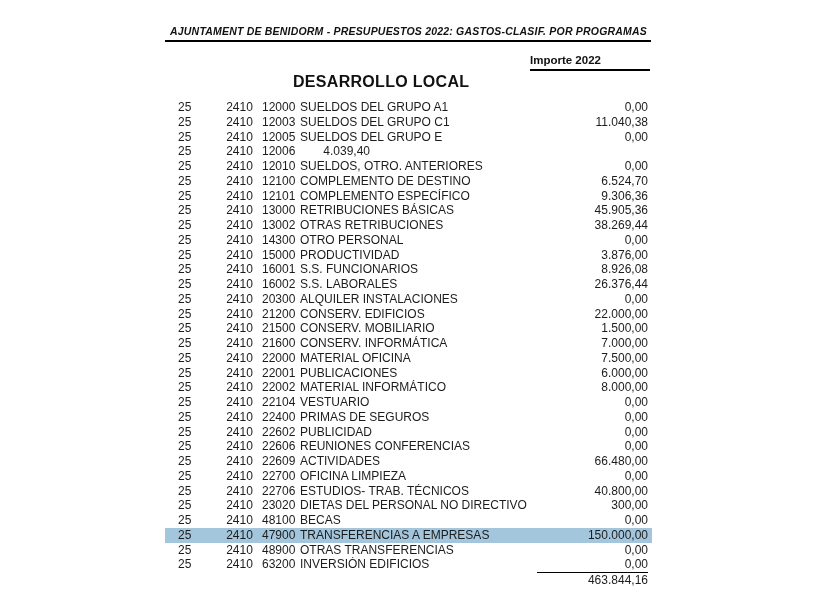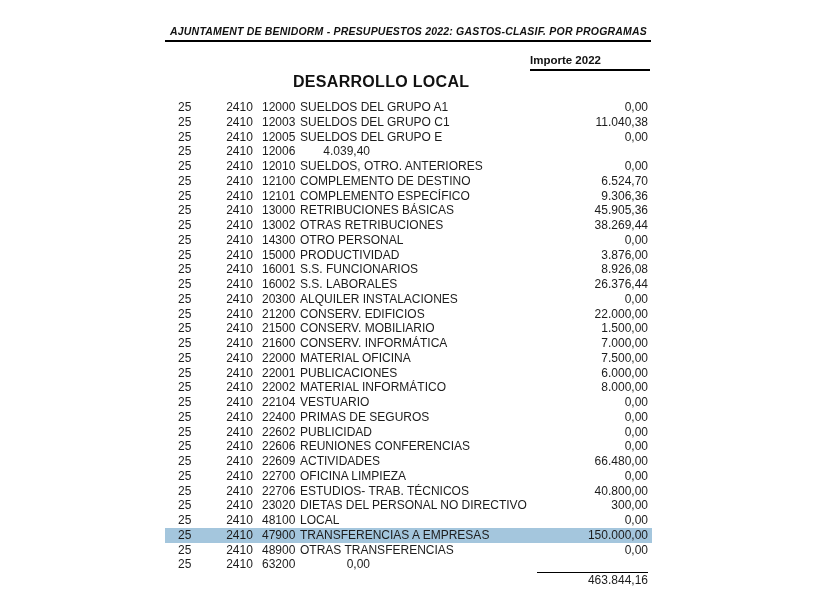--- a/index.html
+++ b/index.html
@@ -264,39 +264,40 @@
     <span class="c1">25</span>
     <span class="c2">2410</span>
     <span class="c3">23020</span>
     <span class="c4">DIETAS DEL PERSONAL NO DIRECTIVO</span>
     <span class="c5">300,00</span>
   </div>
       <div class="row">
     <span class="c1">25</span>
     <span class="c2">2410</span>
     <span class="c3">48100</span>
-    <span class="c4">LOCAL</span>
+    <span class="c4">BECAS</span>
     <span class="c5">0,00</span>
   </div>
       <div class="row highlight">
     <span class="c1">25</span>
     <span class="c2">2410</span>
     <span class="c3">47900</span>
     <span class="c4">TRANSFERENCIAS A EMPRESAS</span>
     <span class="c5">150.000,00</span>
   </div>
       <div class="row">
     <span class="c1">25</span>
     <span class="c2">2410</span>
     <span class="c3">48900</span>
     <span class="c4">OTRAS TRANSFERENCIAS</span>
     <span class="c5">0,00</span>
   </div>
       <div class="row">
     <span class="c1">25</span>
     <span class="c2">2410</span>
     <span class="c3">63200</span>
+    <span class="c4">INVERSIÓN EDIFICIOS</span>
     <span class="c5">0,00</span>
   </div>
     </div>
   <div class="total-rule"></div>
   <div class="total-row">463.844,16</div>
 </div>
 
 </body></html>

